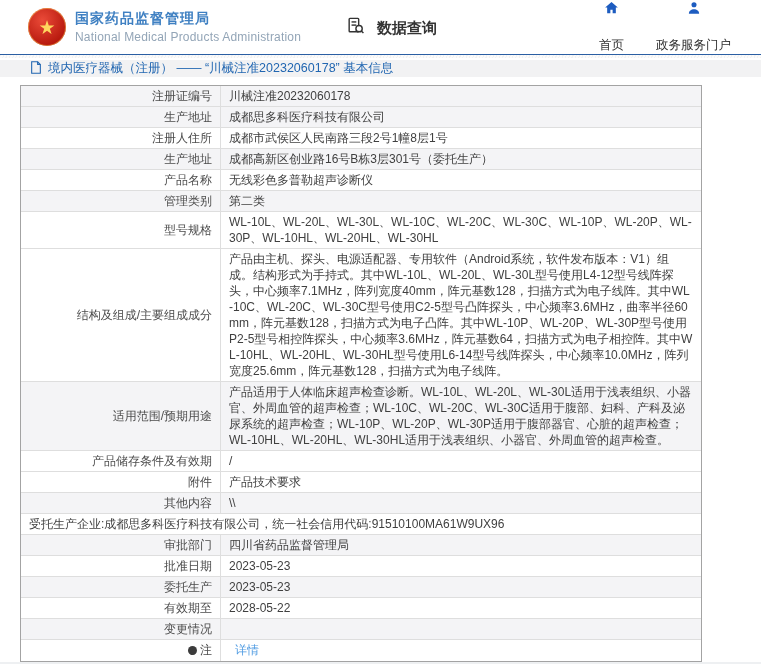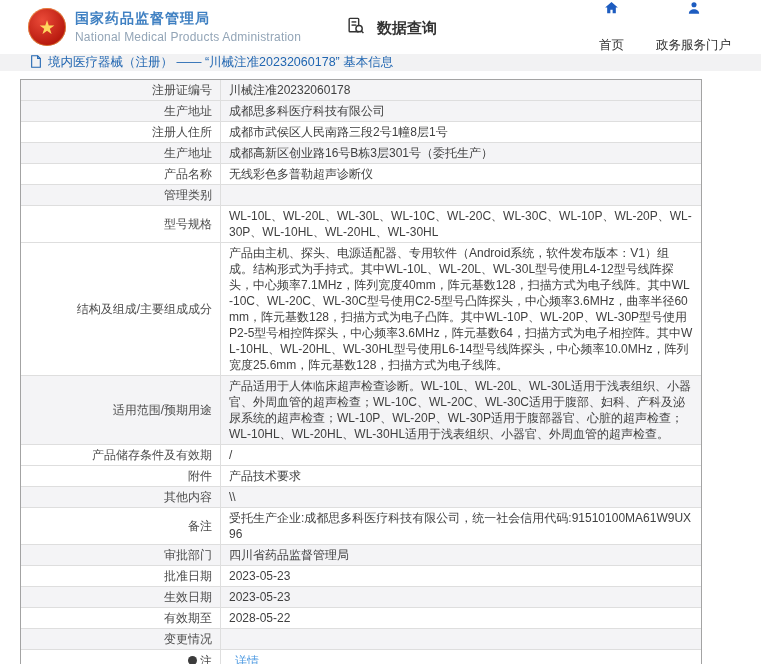--- a/index.html
+++ b/index.html
@@ -147,20 +147,21 @@
     <div class="row">
       <div class="cell label">
         <span>产品名称</span>
       </div>
       <div class="cell value">无线彩色多普勒超声诊断仪</div>
     </div>
     <div class="row shaded">
       <div class="cell label">
         <span>管理类别</span>
       </div>
+      <div class="cell value">第二类</div>
     </div>
     <div class="row">
       <div class="cell label">
         <span>型号规格</span>
       </div>
       <div class="cell value">WL-10L、WL-20L、WL-30L、WL-10C、WL-20C、WL-30C、WL-10P、WL-20P、WL-30P、WL-10HL、WL-20HL、WL-30HL</div>
     </div>
     <div class="row">
       <div class="cell label">
         <span>结构及组成/主要组成成分</span>
@@ -185,40 +186,37 @@
       </div>
       <div class="cell value">产品技术要求</div>
     </div>
     <div class="row shaded">
       <div class="cell label">
         <span>其他内容</span>
       </div>
       <div class="cell value">\\</div>
     </div>
     <div class="row">
-      <div class="cell label">
-        <span>备注</span>
-      </div>
       <div class="cell value">受托生产企业:成都思多科医疗科技有限公司，统一社会信用代码:91510100MA61W9UX96</div>
     </div>
     <div class="row shaded">
       <div class="cell label">
         <span>审批部门</span>
       </div>
       <div class="cell value">四川省药品监督管理局</div>
     </div>
     <div class="row">
       <div class="cell label">
         <span>批准日期</span>
       </div>
       <div class="cell value">2023-05-23</div>
     </div>
     <div class="row shaded">
       <div class="cell label">
-        <span>生效日期</span>
+        <span>委托生产</span>
       </div>
       <div class="cell value">2023-05-23</div>
     </div>
     <div class="row">
       <div class="cell label">
         <span>有效期至</span>
       </div>
       <div class="cell value">2028-05-22</div>
     </div>
     <div class="row shaded">

